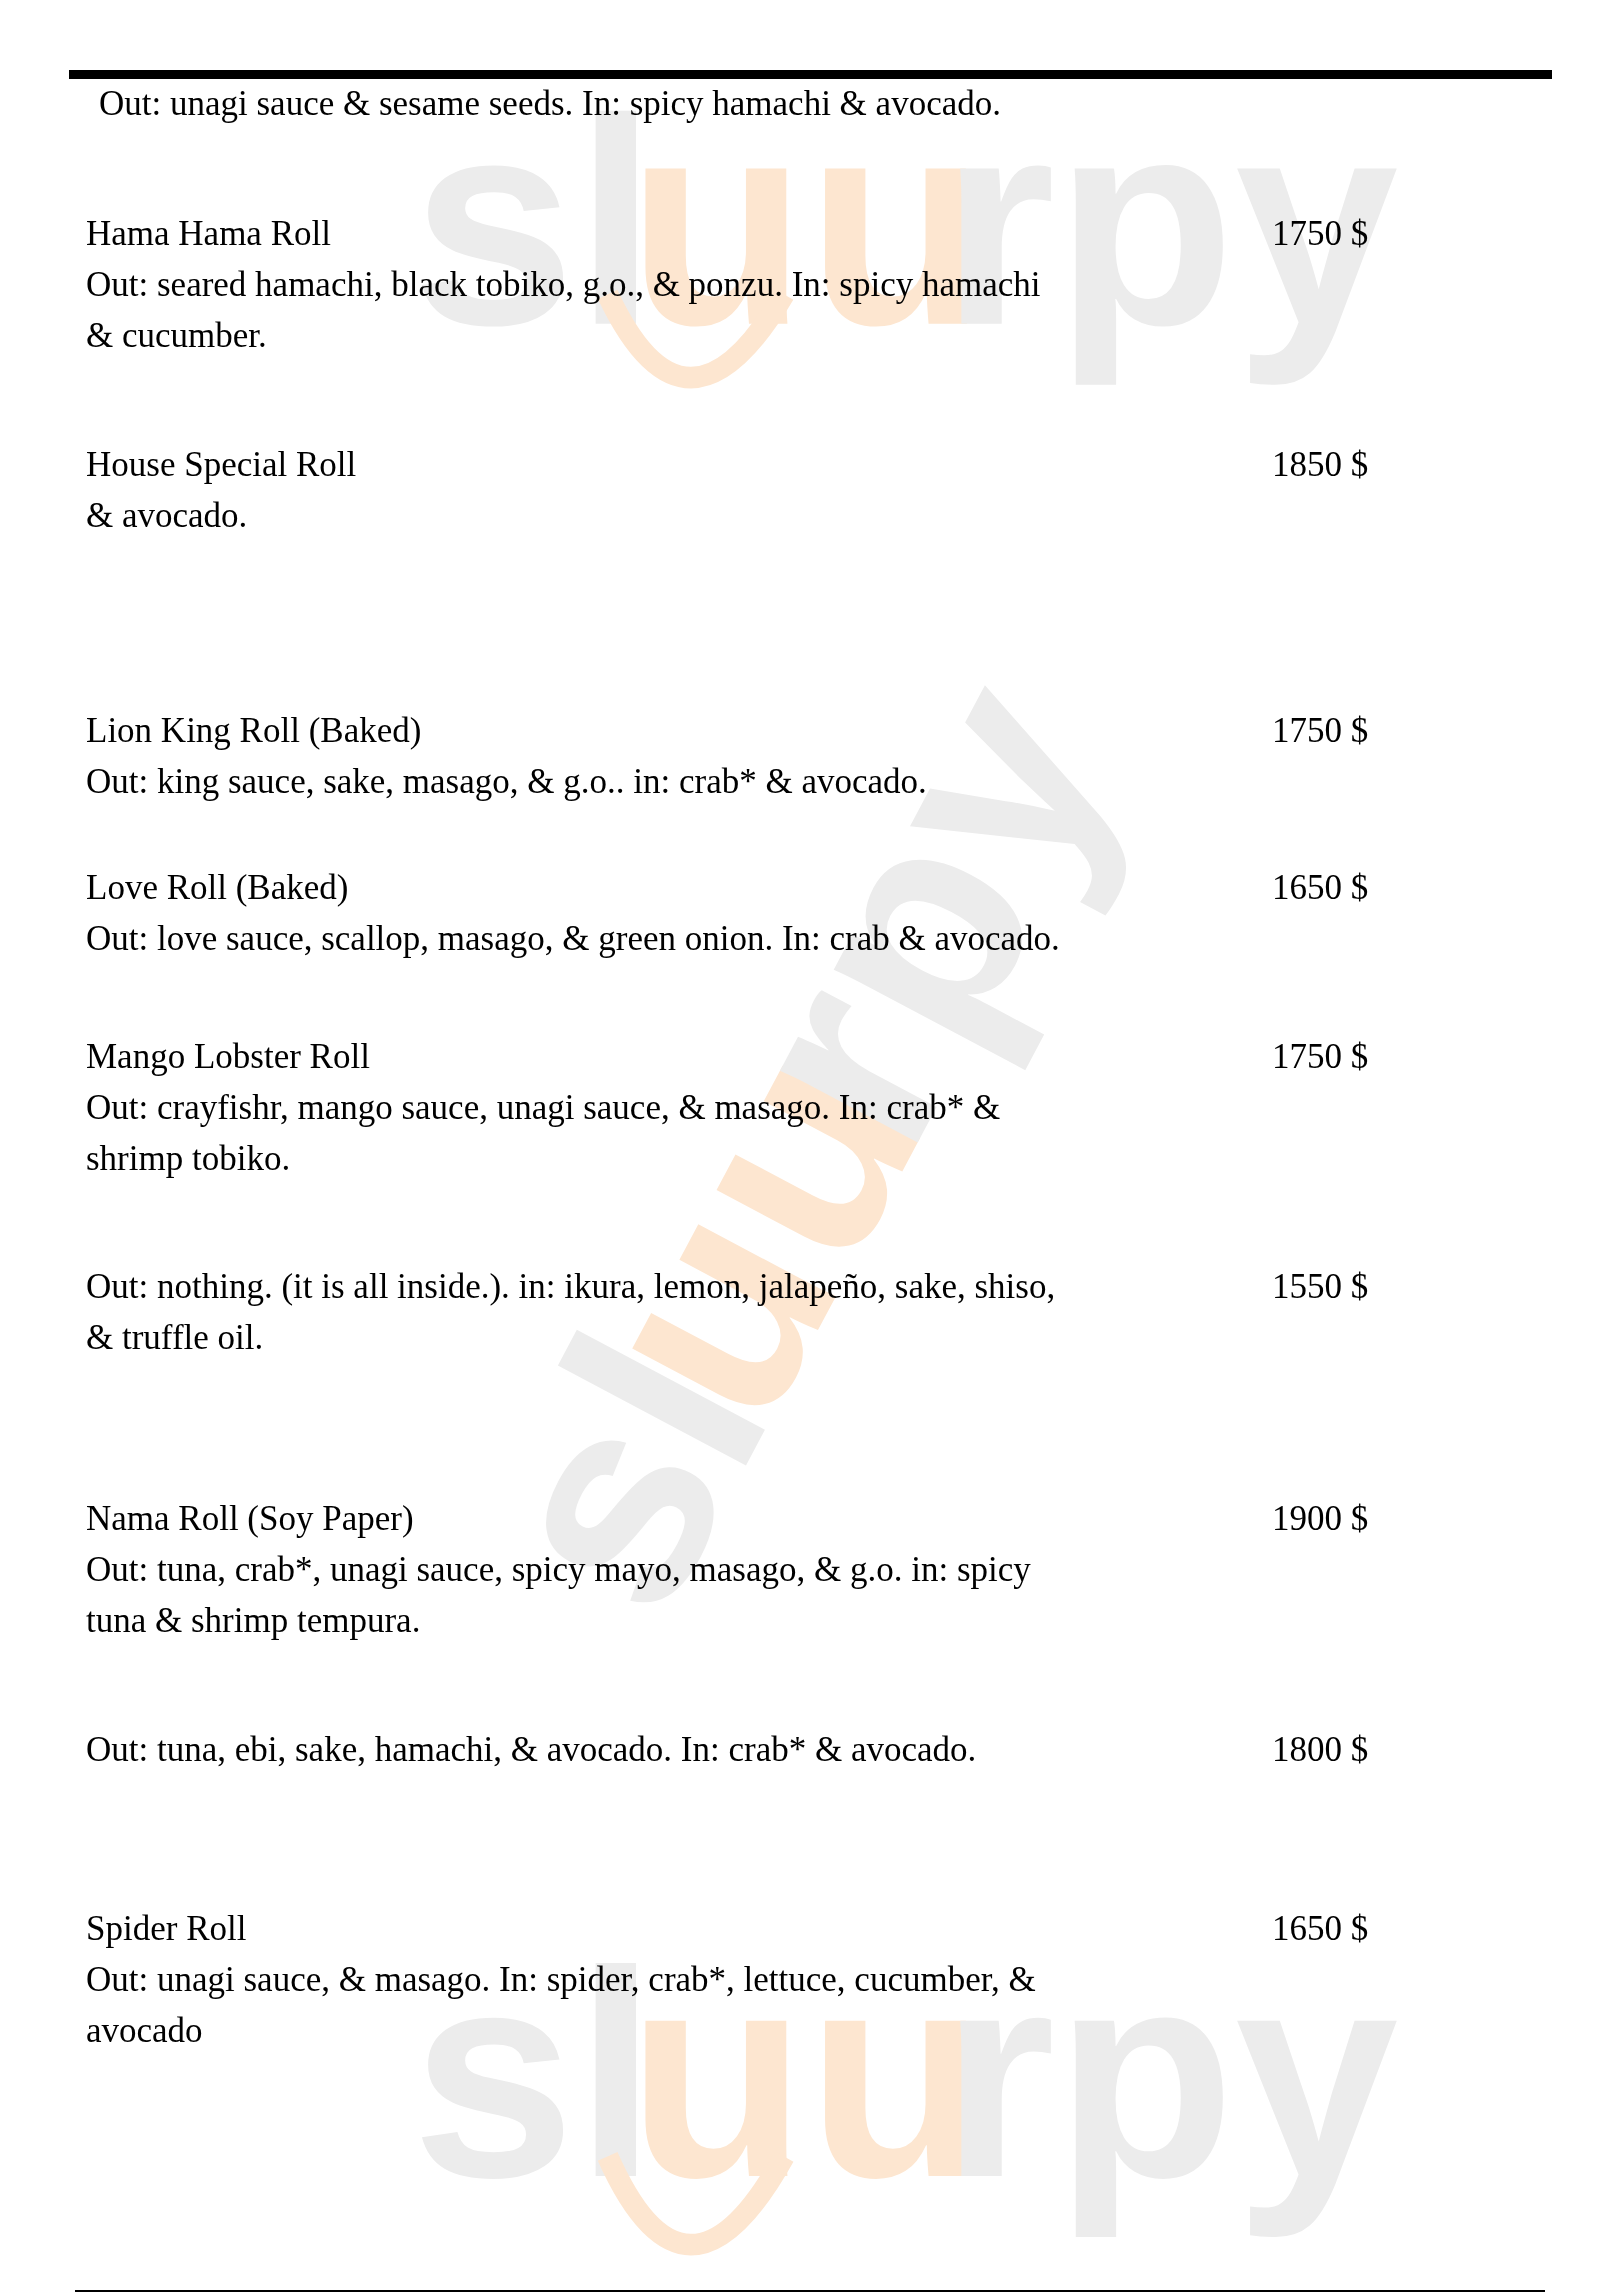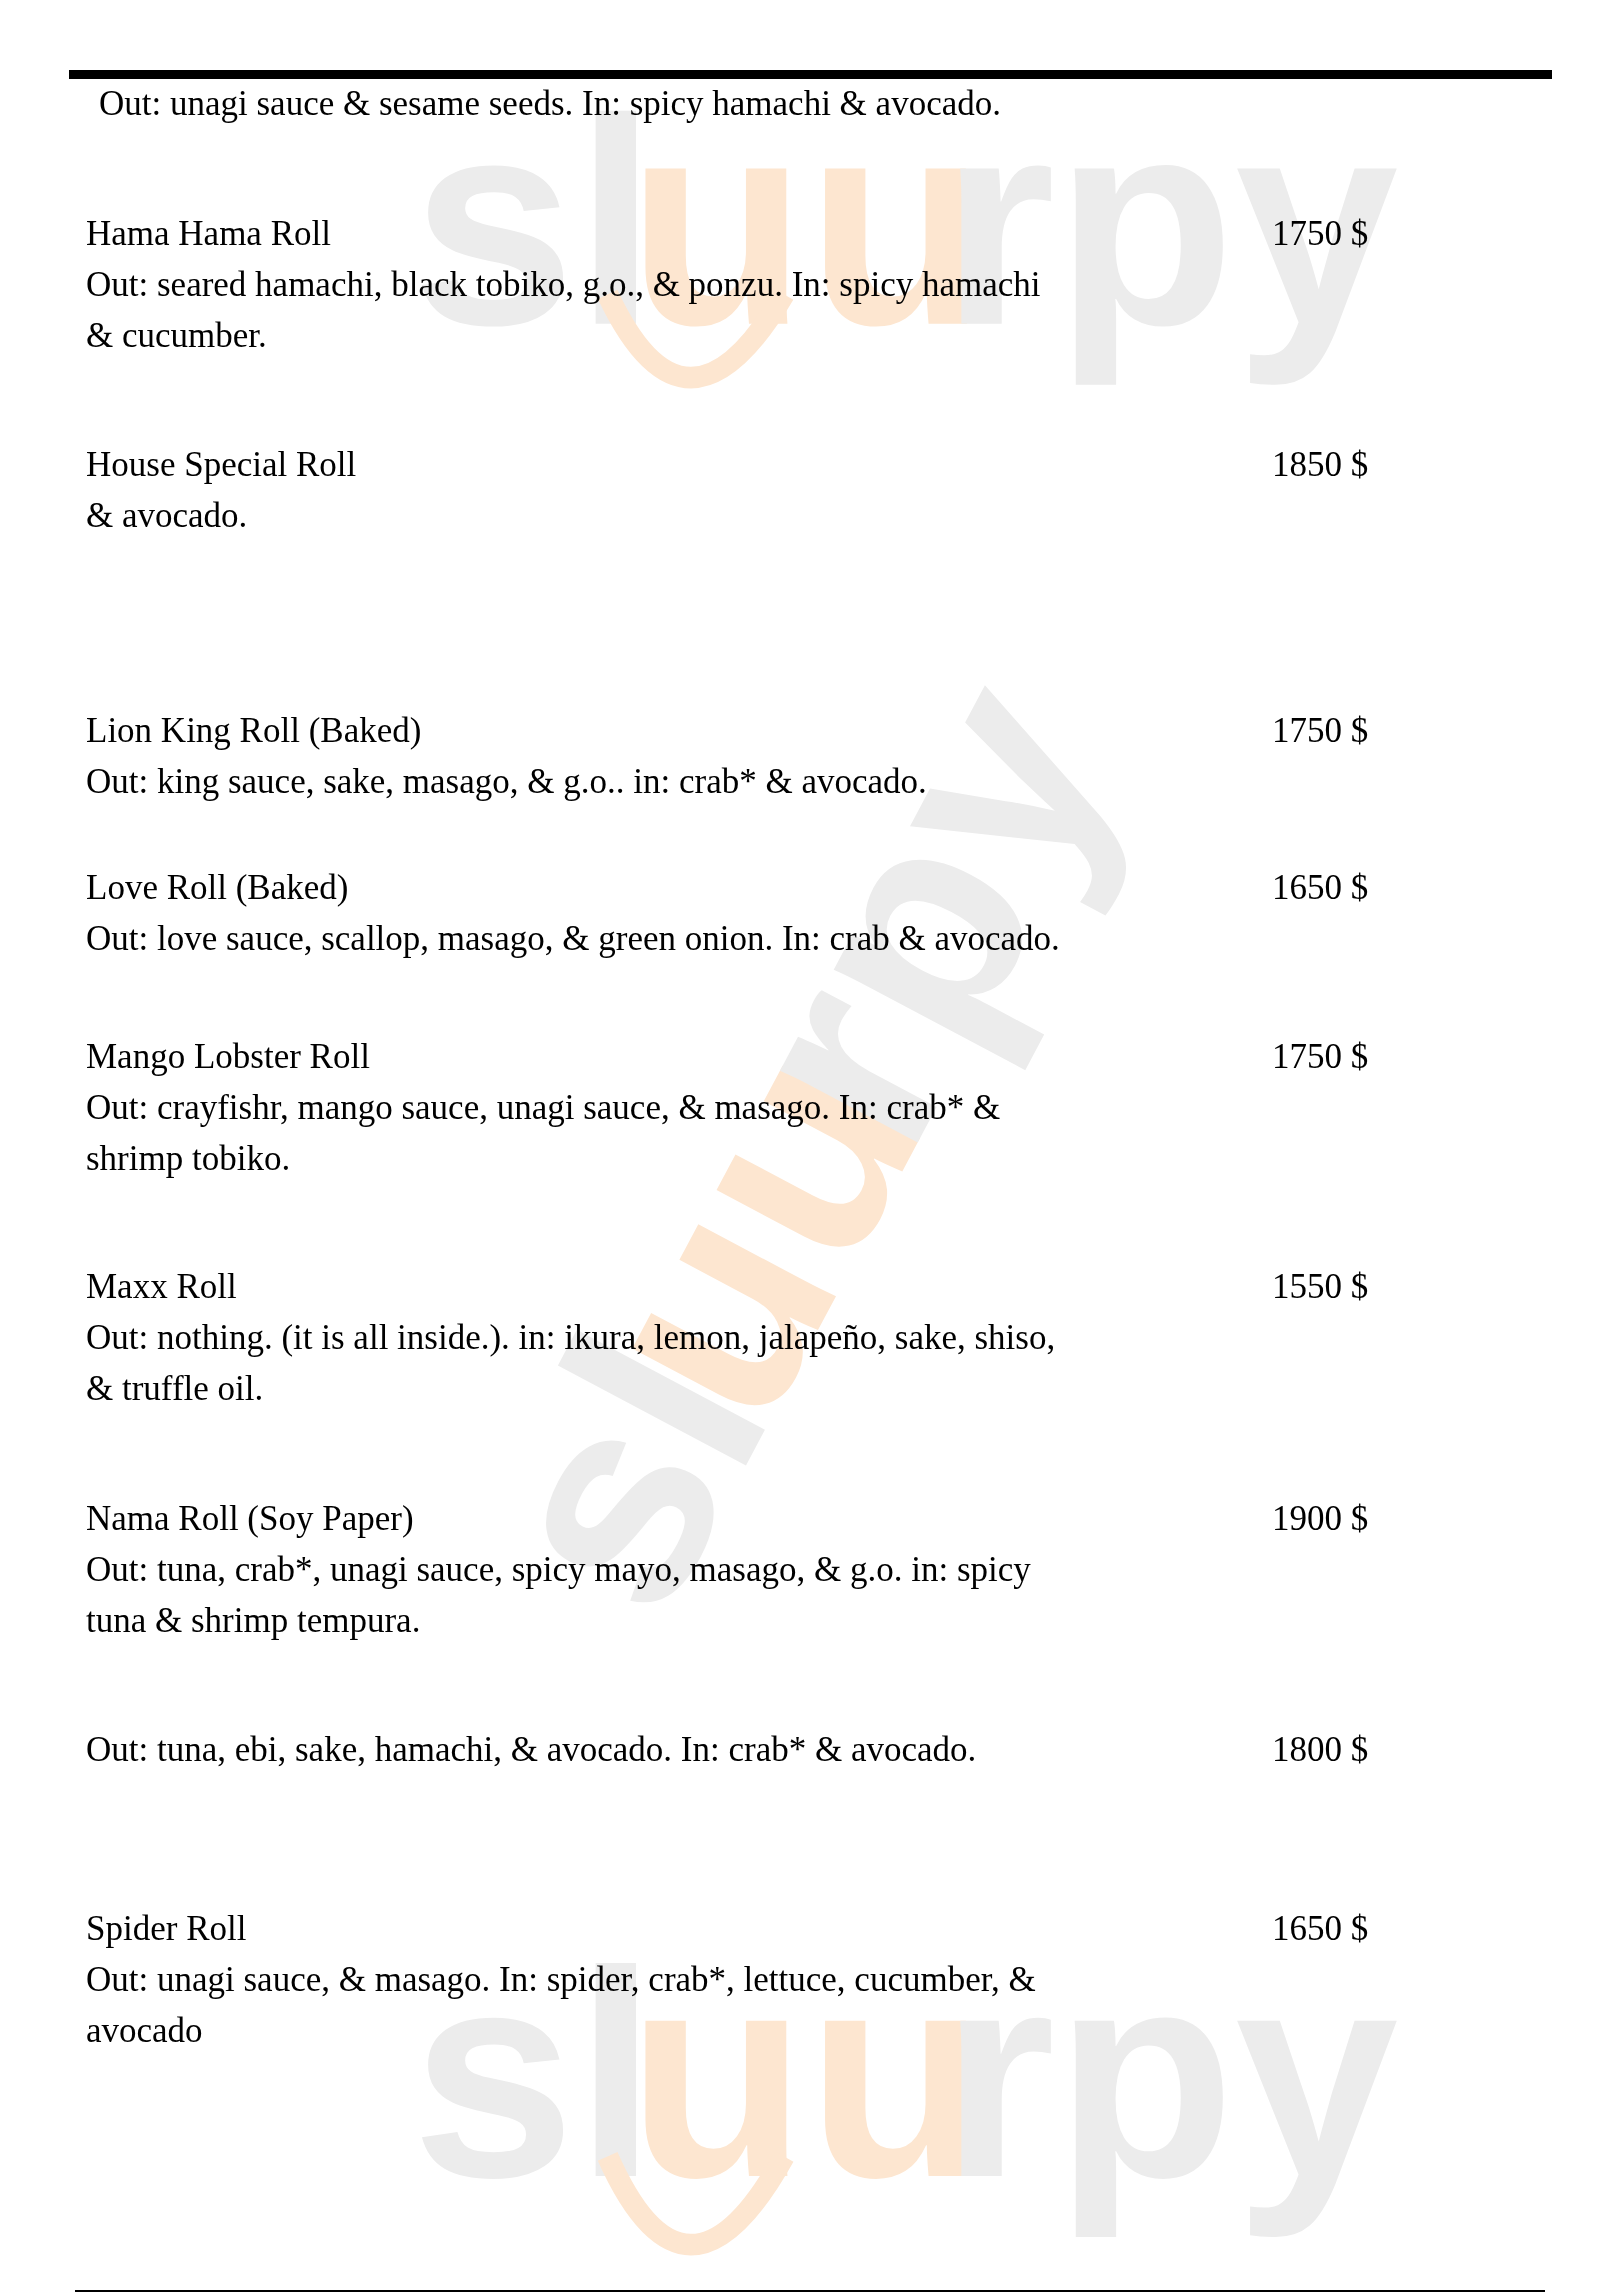--- a/index.html
+++ b/index.html
@@ -132,21 +132,20 @@
   </div>
 
   <div class="item" style="top:1031px;">
     <div class="item-name">Mango Lobster Roll</div>
     <div class="item-desc">Out: crayfishr, mango sauce, unagi sauce, &amp; masago. In: crab* &amp;</div>
     <div class="item-desc">shrimp tobiko.</div>
     <div class="item-price">1750 $</div>
   </div>
 
   <div class="item" style="top:1261px;">
-    <div class="item-name">Maxx Roll</div>
     <div class="item-desc">Out: nothing. (it is all inside.). in: ikura, lemon, jalapeño, sake, shiso,</div>
     <div class="item-desc">&amp; truffle oil.</div>
     <div class="item-price">1550 $</div>
   </div>
 
   <div class="item" style="top:1493px;">
     <div class="item-name">Nama Roll (Soy Paper)</div>
     <div class="item-desc">Out: tuna, crab*, unagi sauce, spicy mayo, masago, &amp; g.o. in: spicy</div>
     <div class="item-desc">tuna &amp; shrimp tempura.</div>
     <div class="item-price">1900 $</div>

